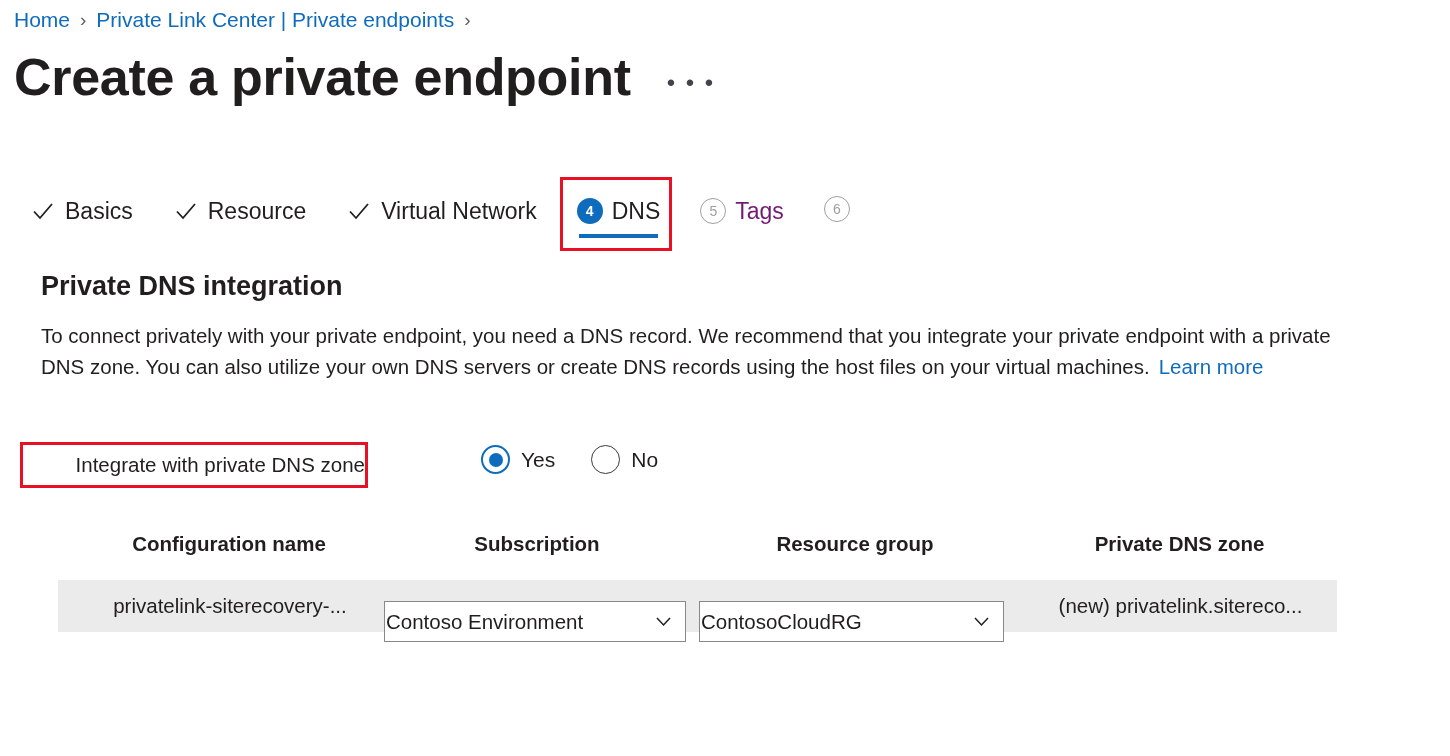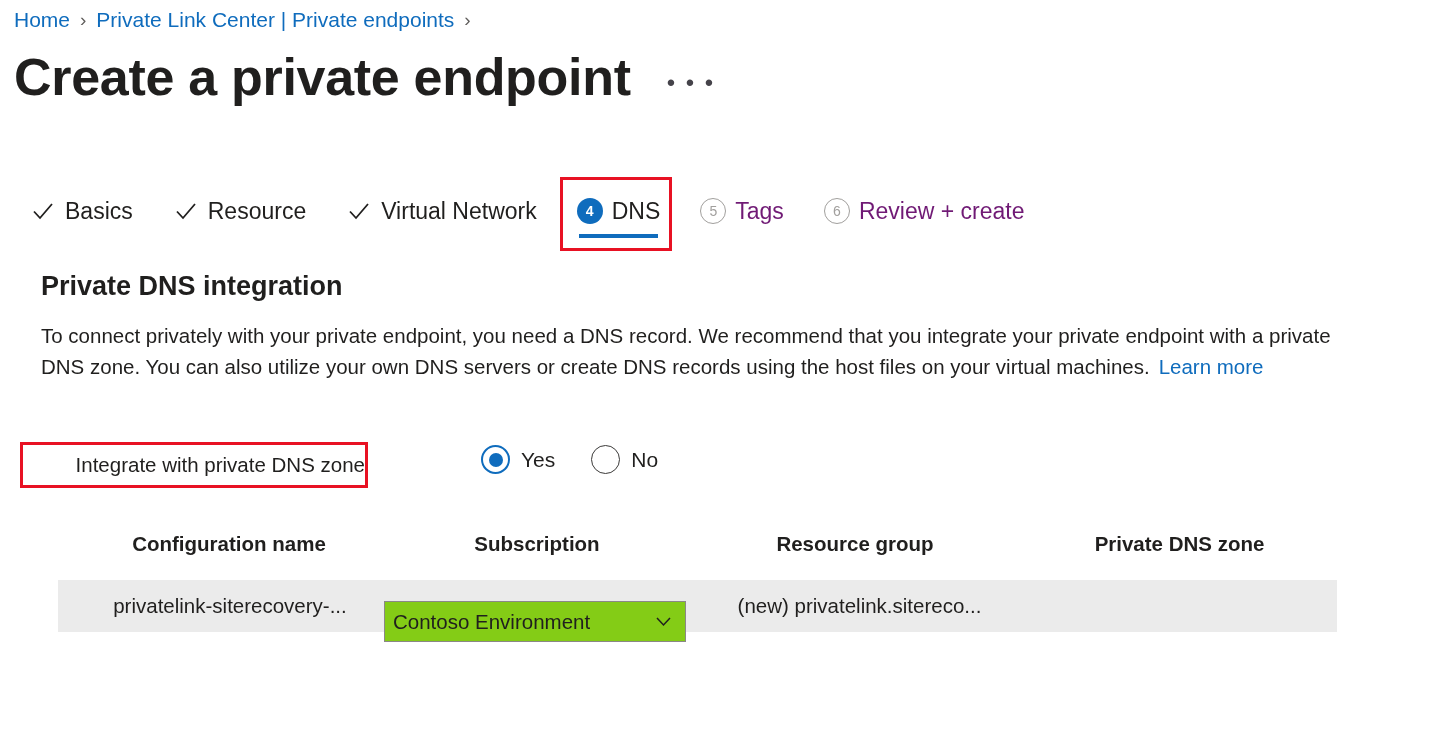--- a/index.html
+++ b/index.html
@@ -269,27 +269,27 @@
     white-space: nowrap;
     overflow: hidden;
   }
   .table-row .col-config { padding-left: 29px; box-sizing: border-box; }
   .table-row .col-sub    { padding-left: 11px; box-sizing: border-box; }
   .table-row .col-rg     { padding-left: 11px; box-sizing: border-box; }
   .table-row .col-zone   { padding-left: 15px; box-sizing: border-box; }
 
   .dropdown {
     height: 41px;
-    background: #84cc16;
+    background: #ffffff;
     border: 1px solid #8a8886;
     box-sizing: border-box;
     display: flex;
     align-items: center;
     justify-content: space-between;
-    padding: 0 12px 0 8px;
+    padding: 0 12px 0 1px;
     cursor: pointer;
     margin-top: 31px;
   }
   .dd-sub { width: 302px; }
   .dd-rg  { width: 305px; }
   .dd-value {
     font-size: 20.5px;
     line-height: 26px;
     color: #201f1e;
     white-space: nowrap;
@@ -350,21 +350,20 @@
     </div>
   </div>
 
   <div class="tab pending">
     <span class="tab-badge pending">5</span>
     <span class="tab-label">Tags</span>
   </div>
 
   <div class="tab pending">
     <span class="tab-badge pending">6</span>
-    <span class="tab-label">Review + create</span>
   </div>
 
 </div>
 
 <div class="section-heading">Private DNS integration</div>
 
 <div class="section-body">
   <span>To connect privately with your private endpoint, you need a DNS record. We recommend that you integrate your private endpoint with a private DNS zone. You can also utilize your own DNS servers or create DNS records using the host files on your virtual machines.</span><span class="inline-link">Learn more</span>
 </div>
 
@@ -400,19 +399,27 @@
 
     <div class="col-sub">
       <div class="dropdown dd-sub">
         <span class="dd-value">Contoso Environment</span>
         <svg class="dd-chevron" viewBox="0 0 19 19">
           <path d="M3 6 L9.5 13 L16 6" fill="none" stroke="#201f1e" stroke-width="1.5"></path>
         </svg>
       </div>
     </div>
 
+    <div class="col-rg">
+      <div class="dropdown dd-rg">
+        <span class="dd-value">ContosoCloudRG</span>
+        <svg class="dd-chevron" viewBox="0 0 19 19">
+          <path d="M3 6 L9.5 13 L16 6" fill="none" stroke="#201f1e" stroke-width="1.5"></path>
+        </svg>
+      </div>
+    </div>
 
     <div class="col-zone">
       <div class="cell-text">(new) privatelink.sitereco...</div>
     </div>
 
   </div>
 </div>
 
 </body></html>

